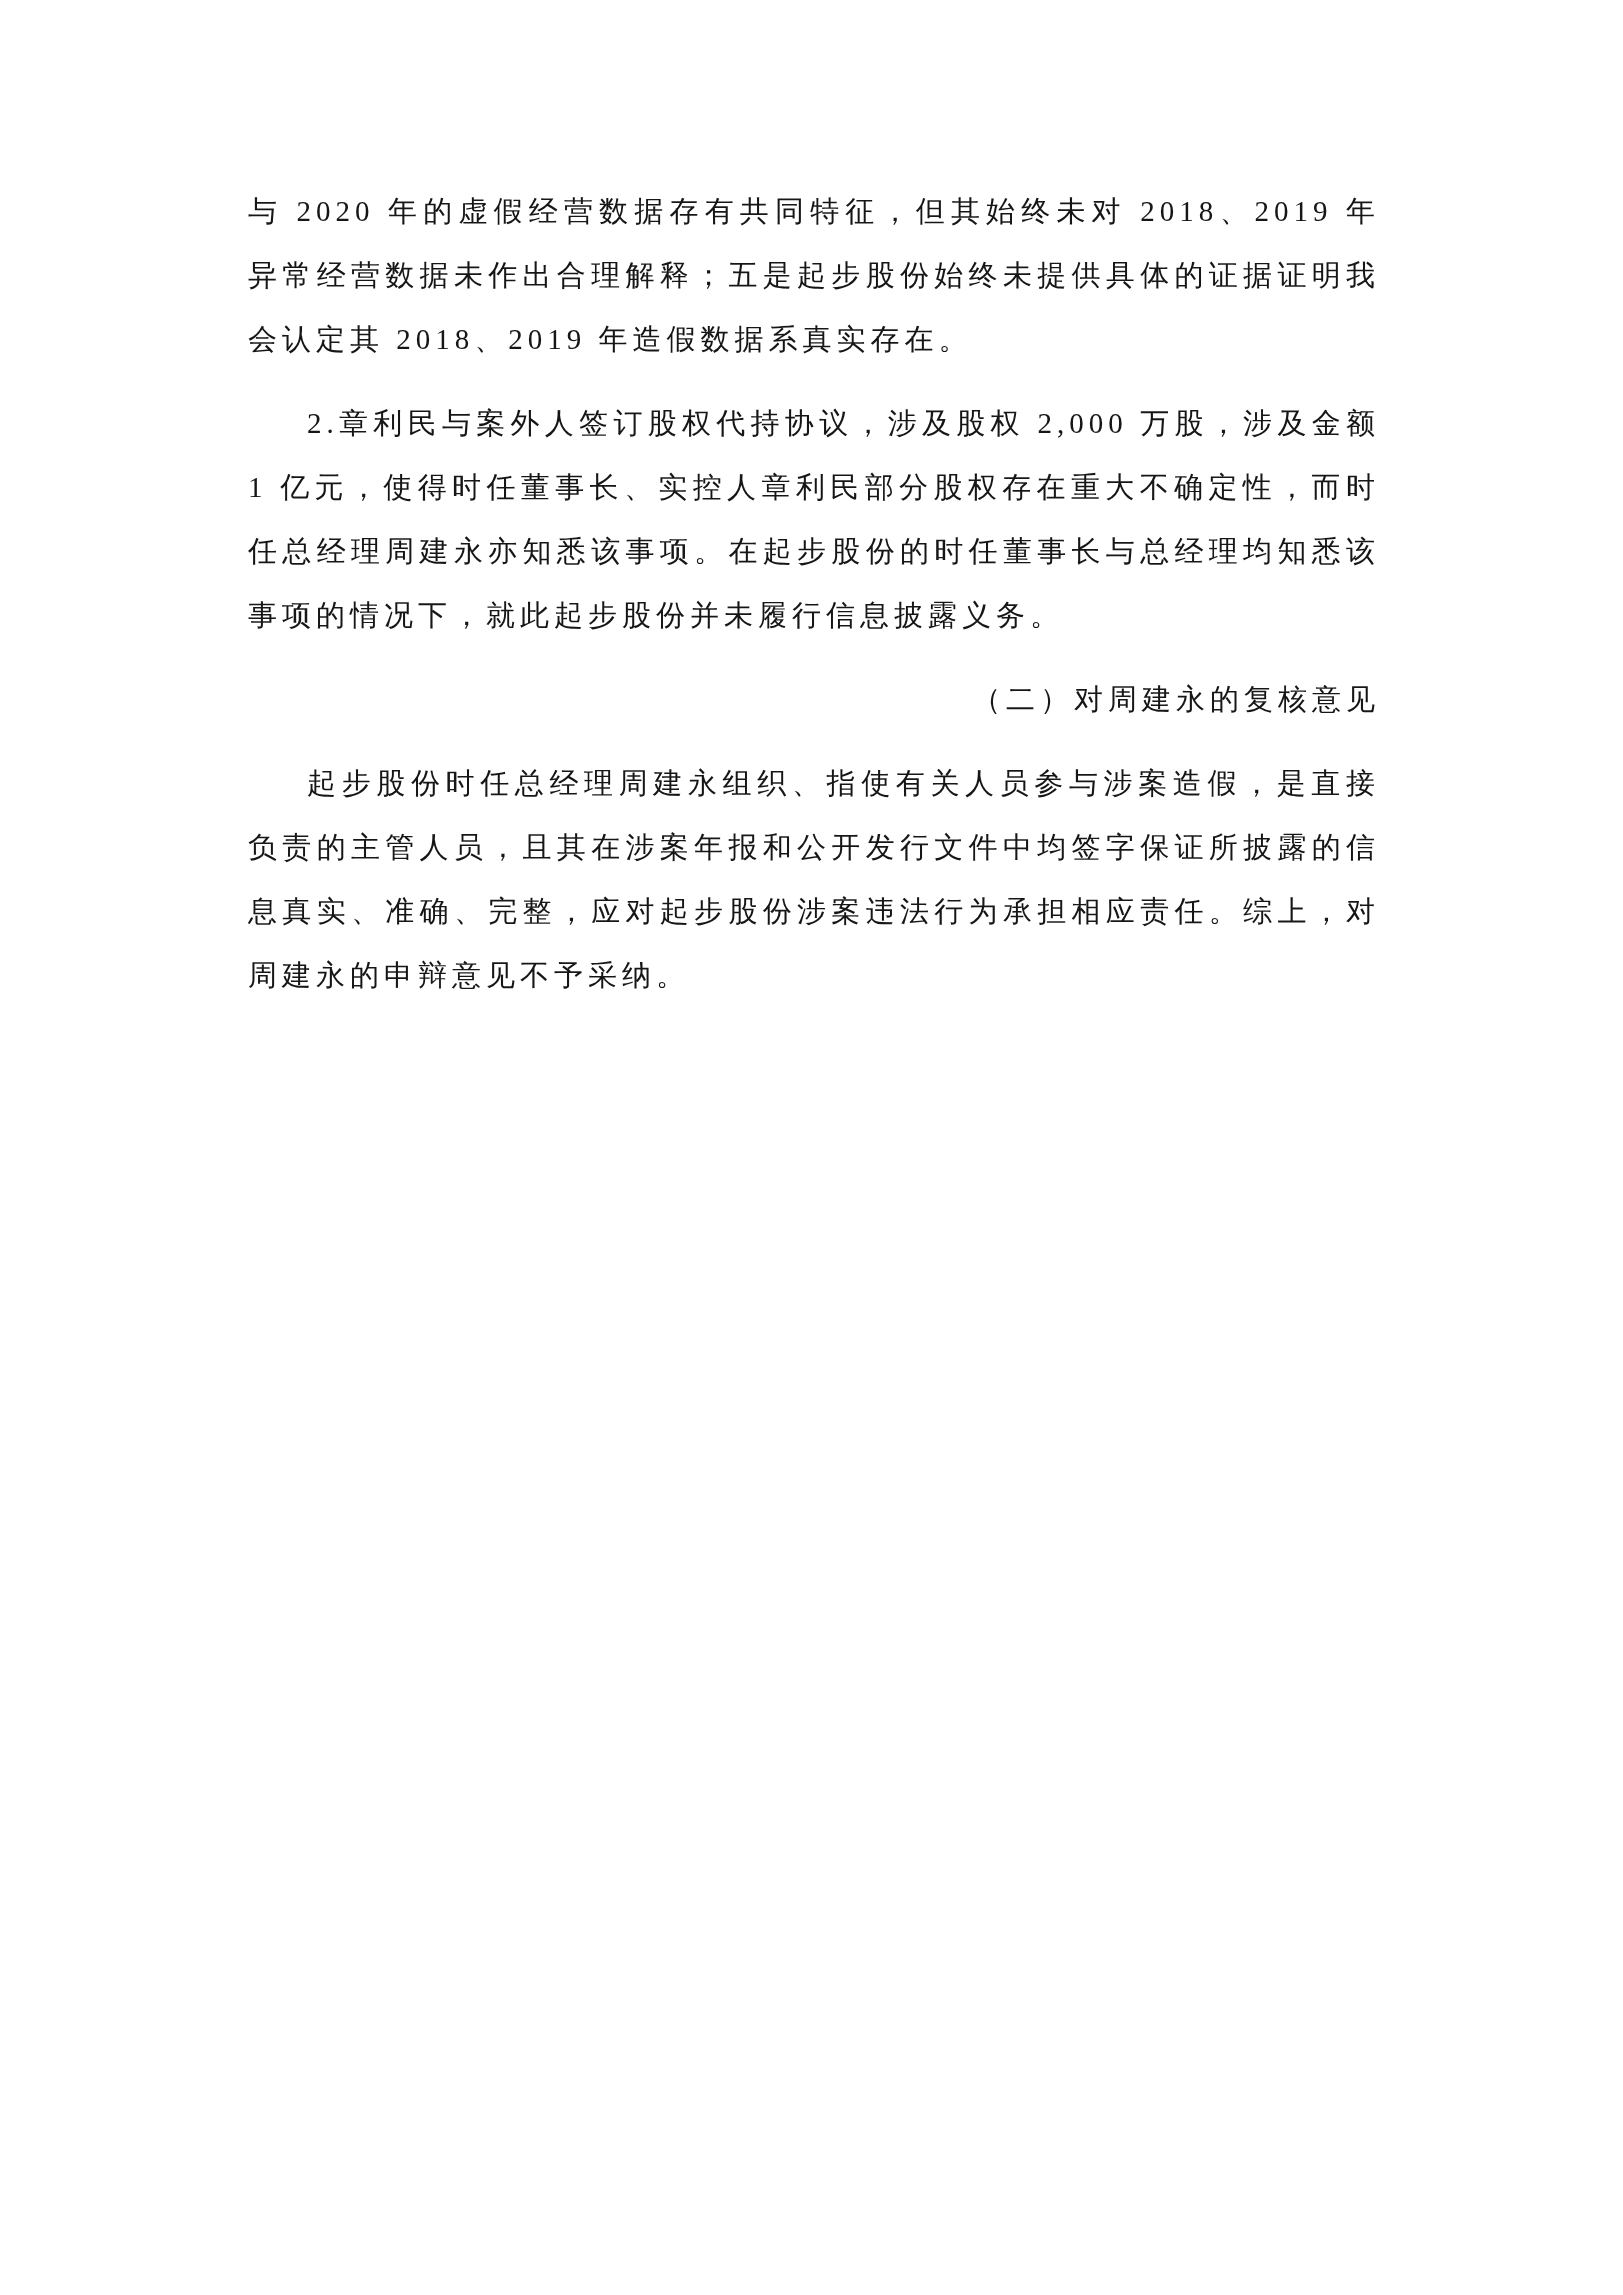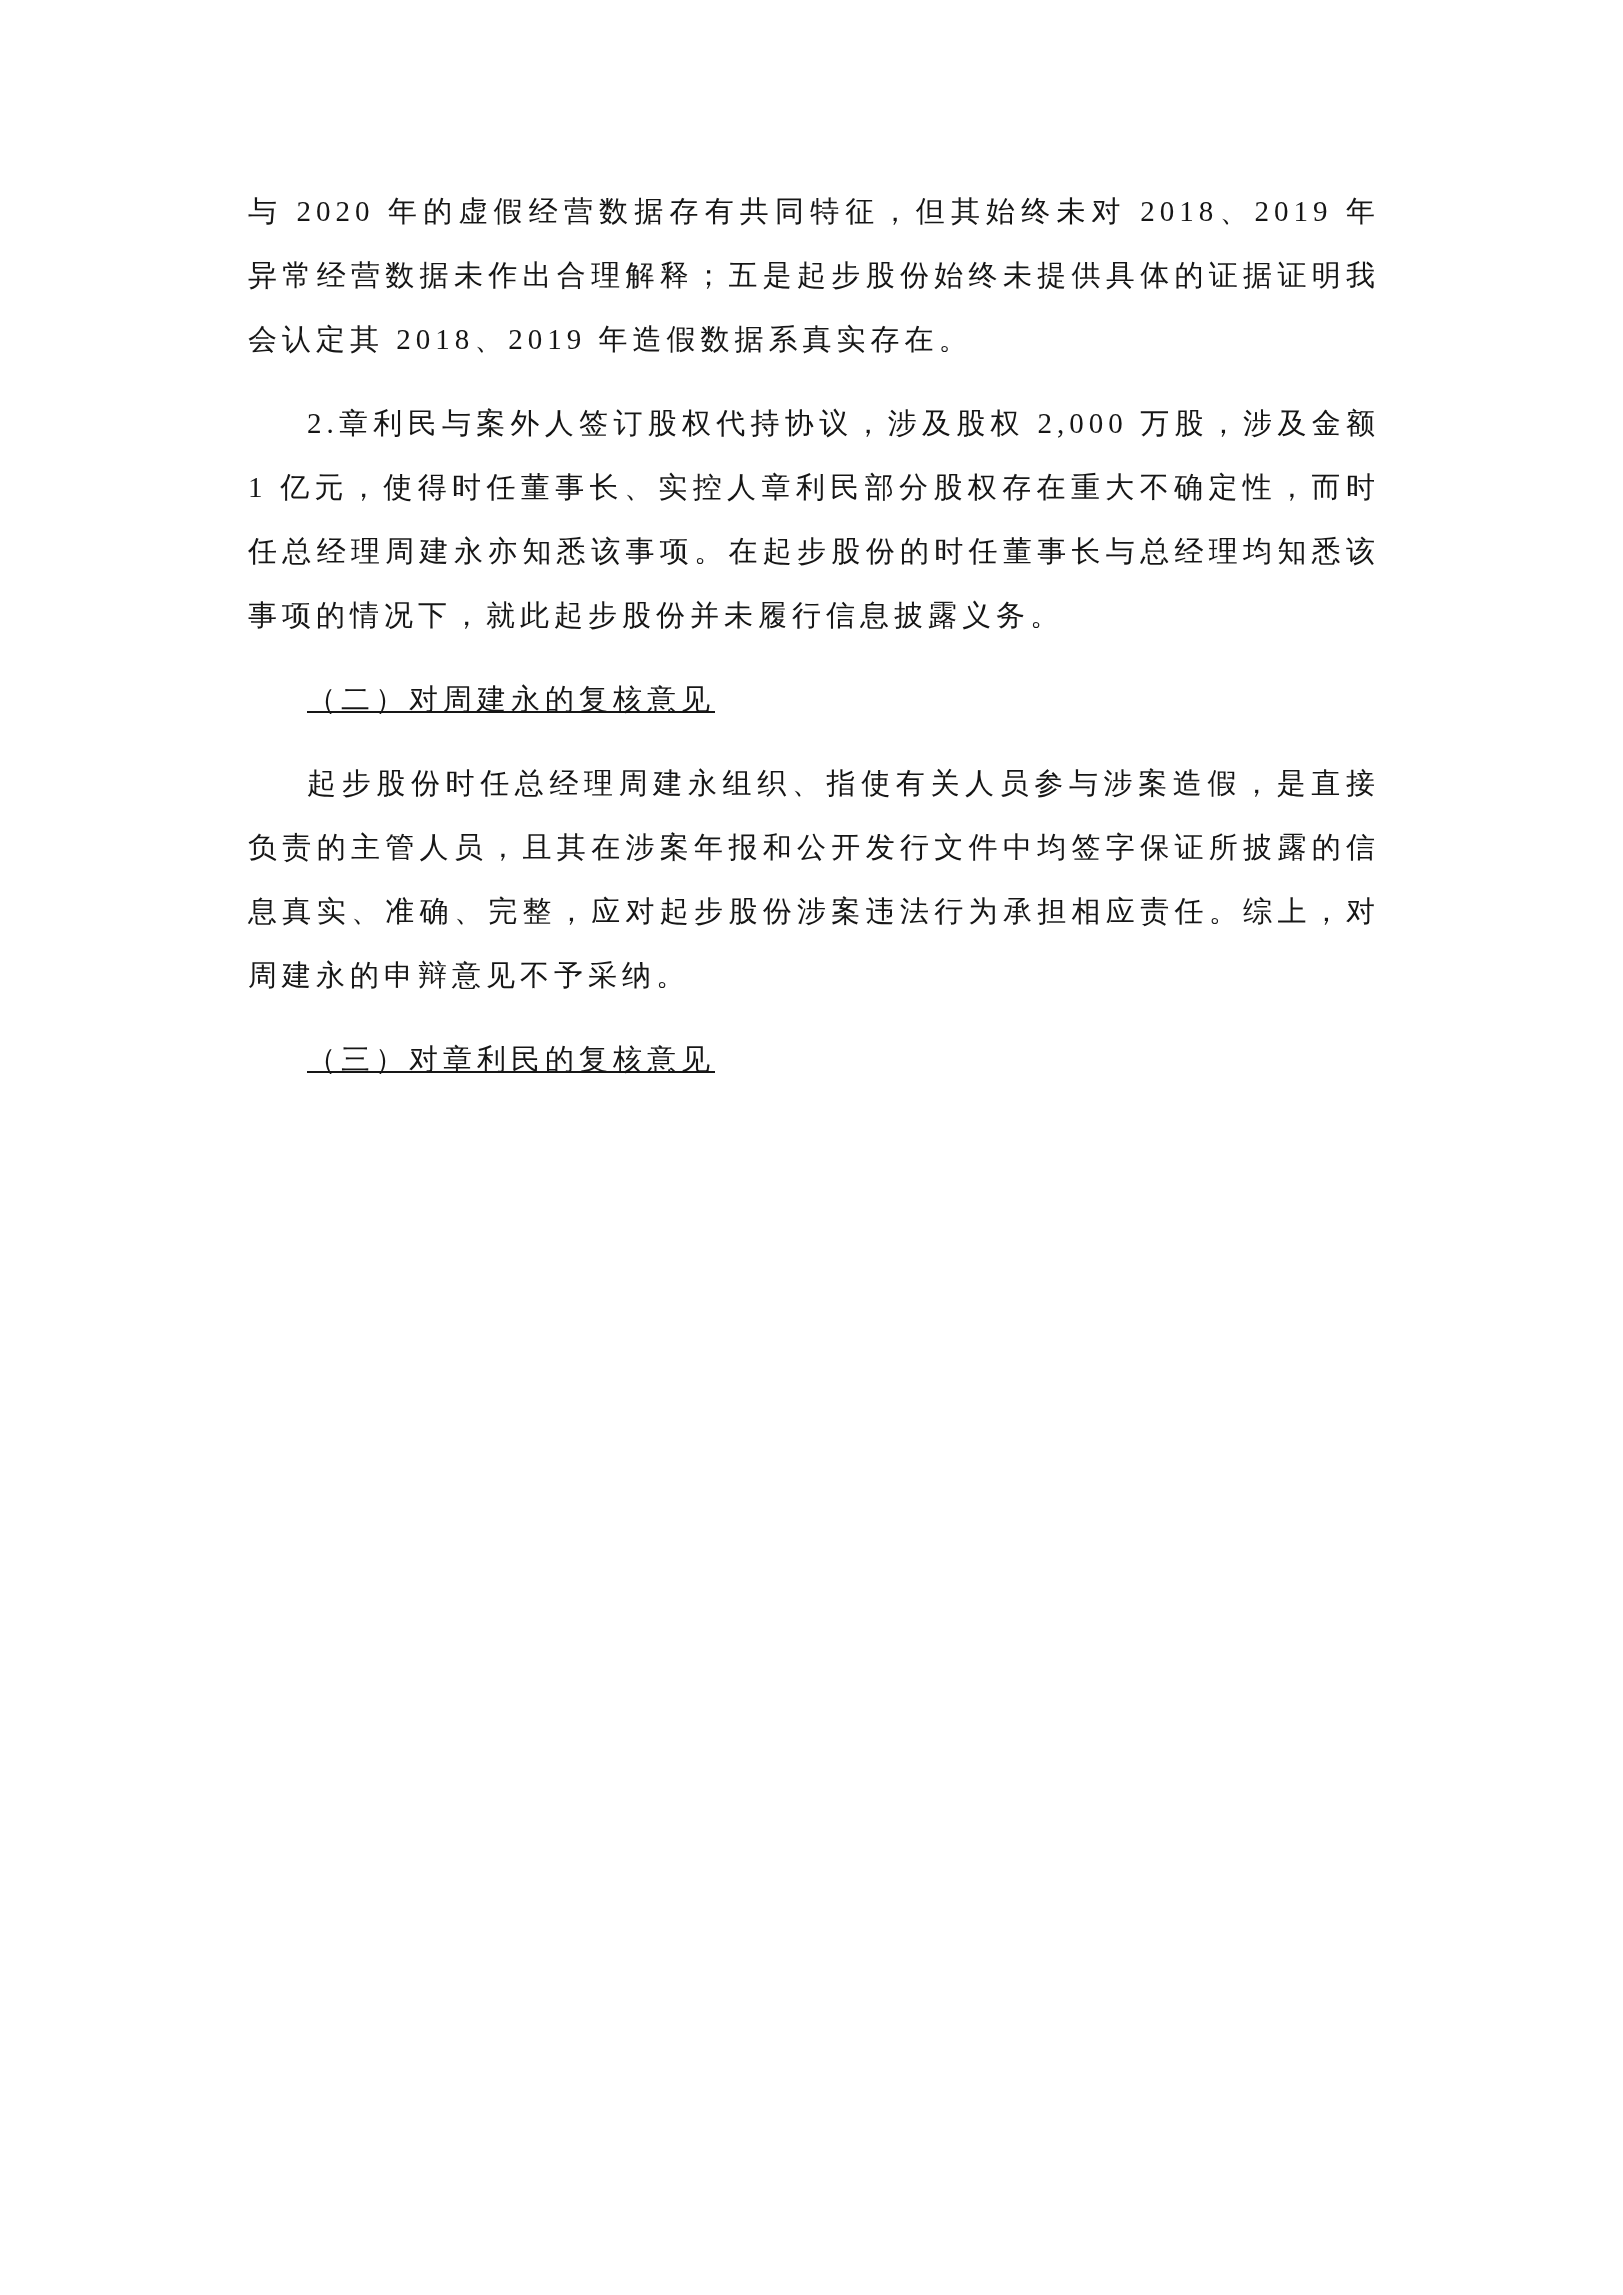--- a/index.html
+++ b/index.html
@@ -25,35 +25,33 @@
     font-size: 29px;
     line-height: 64px;
     letter-spacing: 5px;
     text-align: justify;
     word-break: normal;
   }
   .para.indent {
     text-indent: 59px;
   }
   .para.heading {
-    text-align: left;
-    text-decoration: underline;
+    text-align: right;
   }
 </style>
 </head>
 <body style="background: rgb(255, 255, 255);">
 
 <div class="page" style="background: rgb(255, 255, 255); color: rgb(22, 22, 22); border-radius: 15px;">
   <p class="para">与 2020 年的虚假经营数据存有共同特征，但其始终未对 2018、2019 年异常经营数据未作出合理解释；五是起步股份始终未提供具体的证据证明我会认定其 2018、2019 年造假数据系真实存在。</p>
 
   <p class="para indent">2.章利民与案外人签订股权代持协议，涉及股权 2,000 万股，涉及金额 1 亿元，使得时任董事长、实控人章利民部分股权存在重大不确定性，而时任总经理周建永亦知悉该事项。在起步股份的时任董事长与总经理均知悉该事项的情况下，就此起步股份并未履行信息披露义务。</p>
 
 
 
   <p class="para indent heading">（二）对周建永的复核意见</p>
 
   <p class="para indent">起步股份时任总经理周建永组织、指使有关人员参与涉案造假，是直接负责的主管人员，且其在涉案年报和公开发行文件中均签字保证所披露的信息真实、准确、完整，应对起步股份涉案违法行为承担相应责任。综上，对周建永的申辩意见不予采纳。</p>
 
-  <p class="para indent heading">（三）对章利民的复核意见</p>
 
 
 </div>
 
 
 </body></html>

